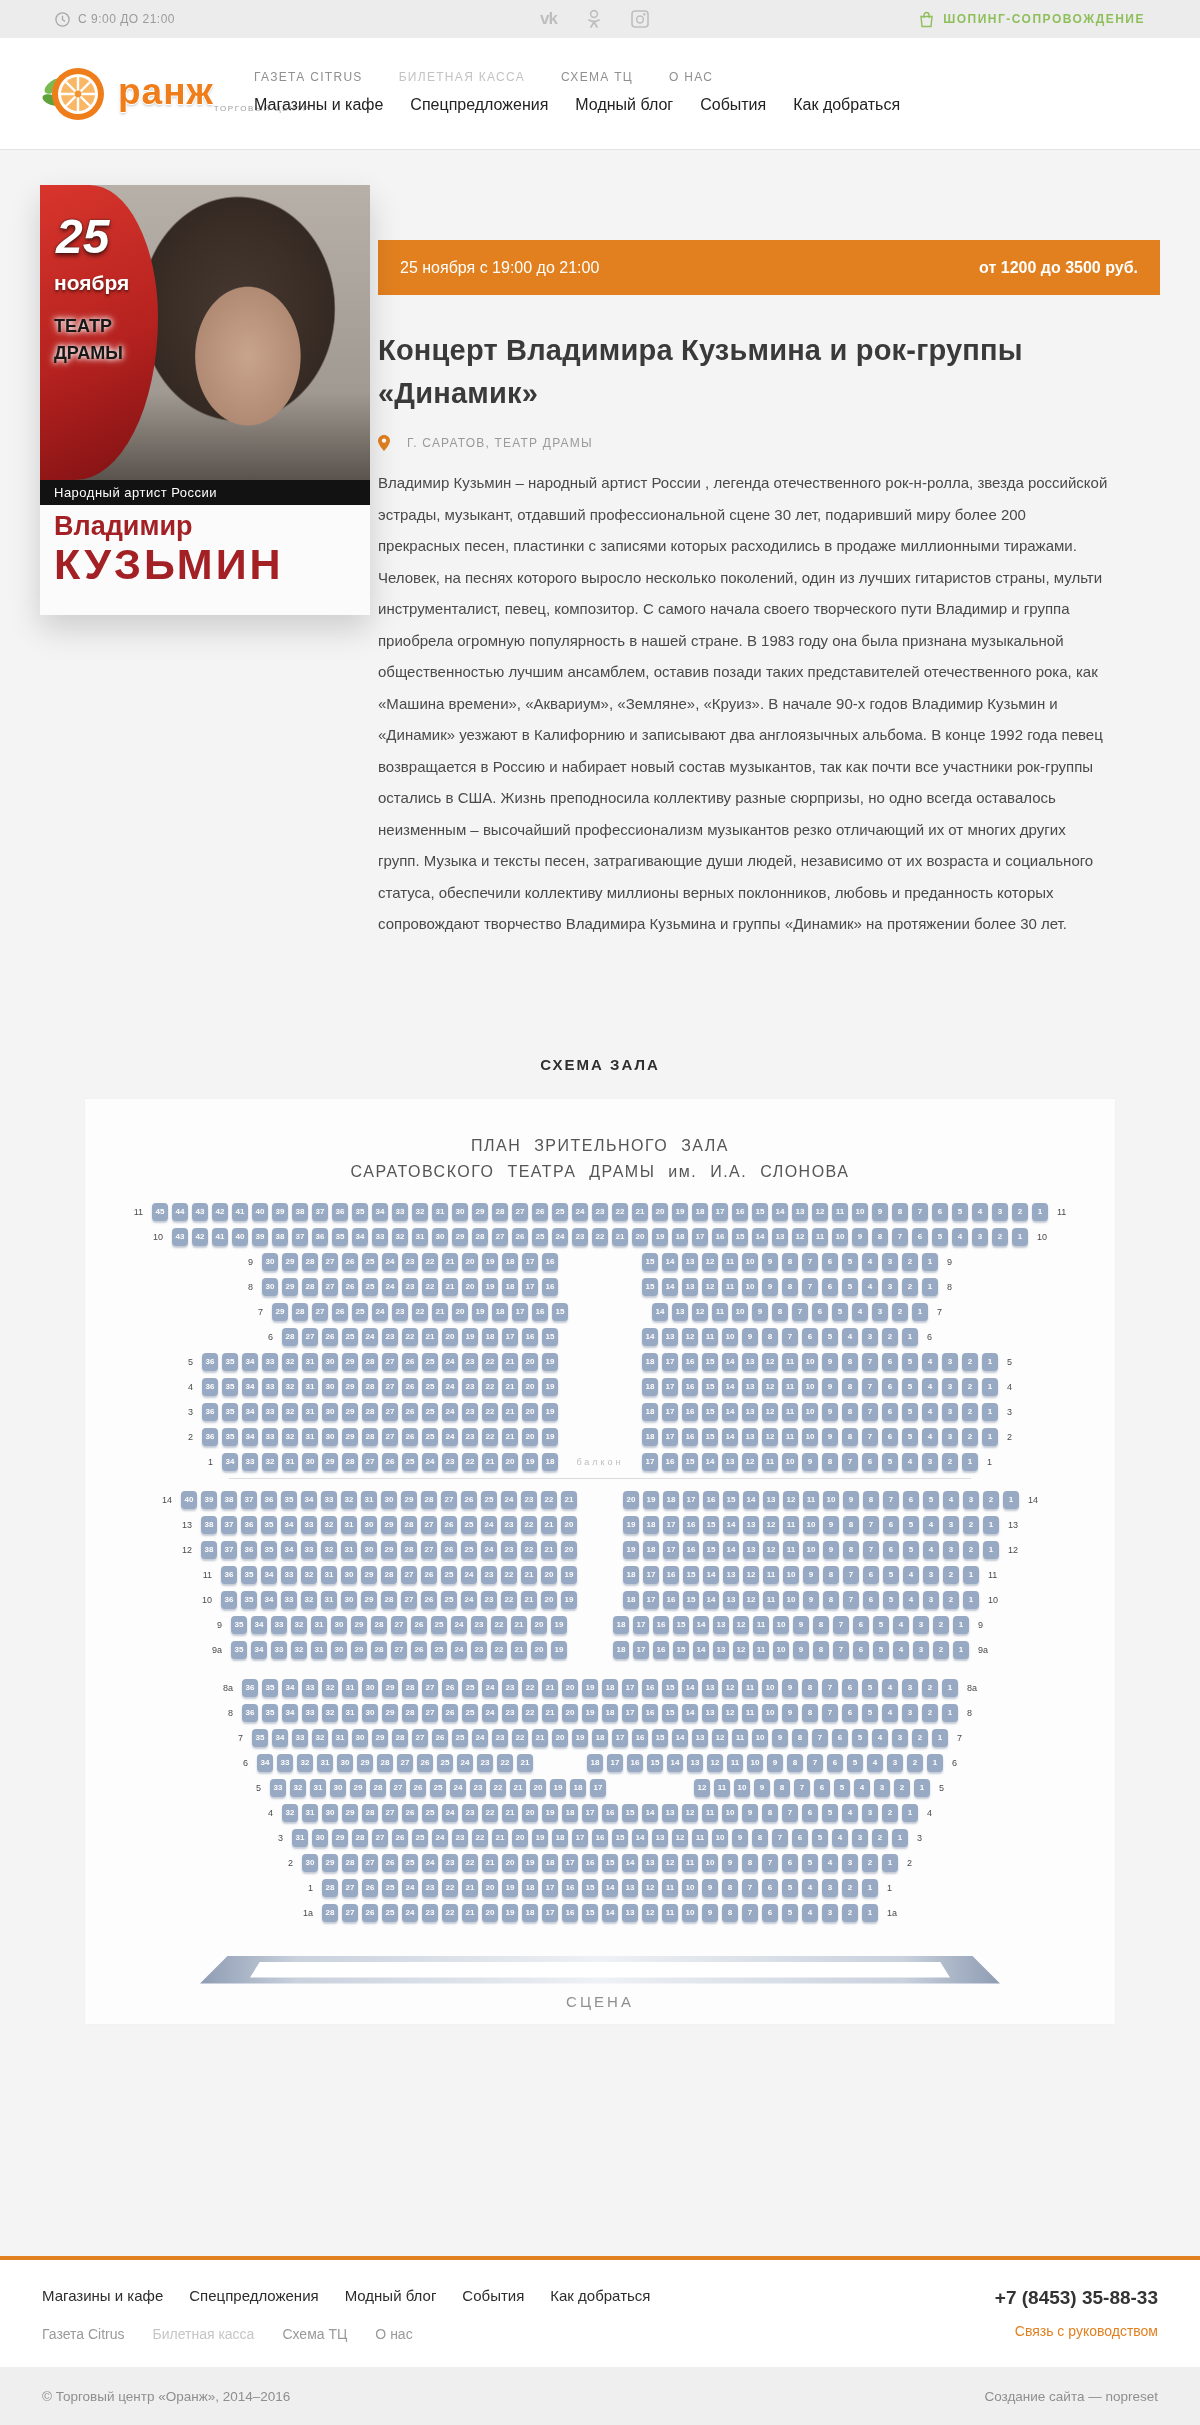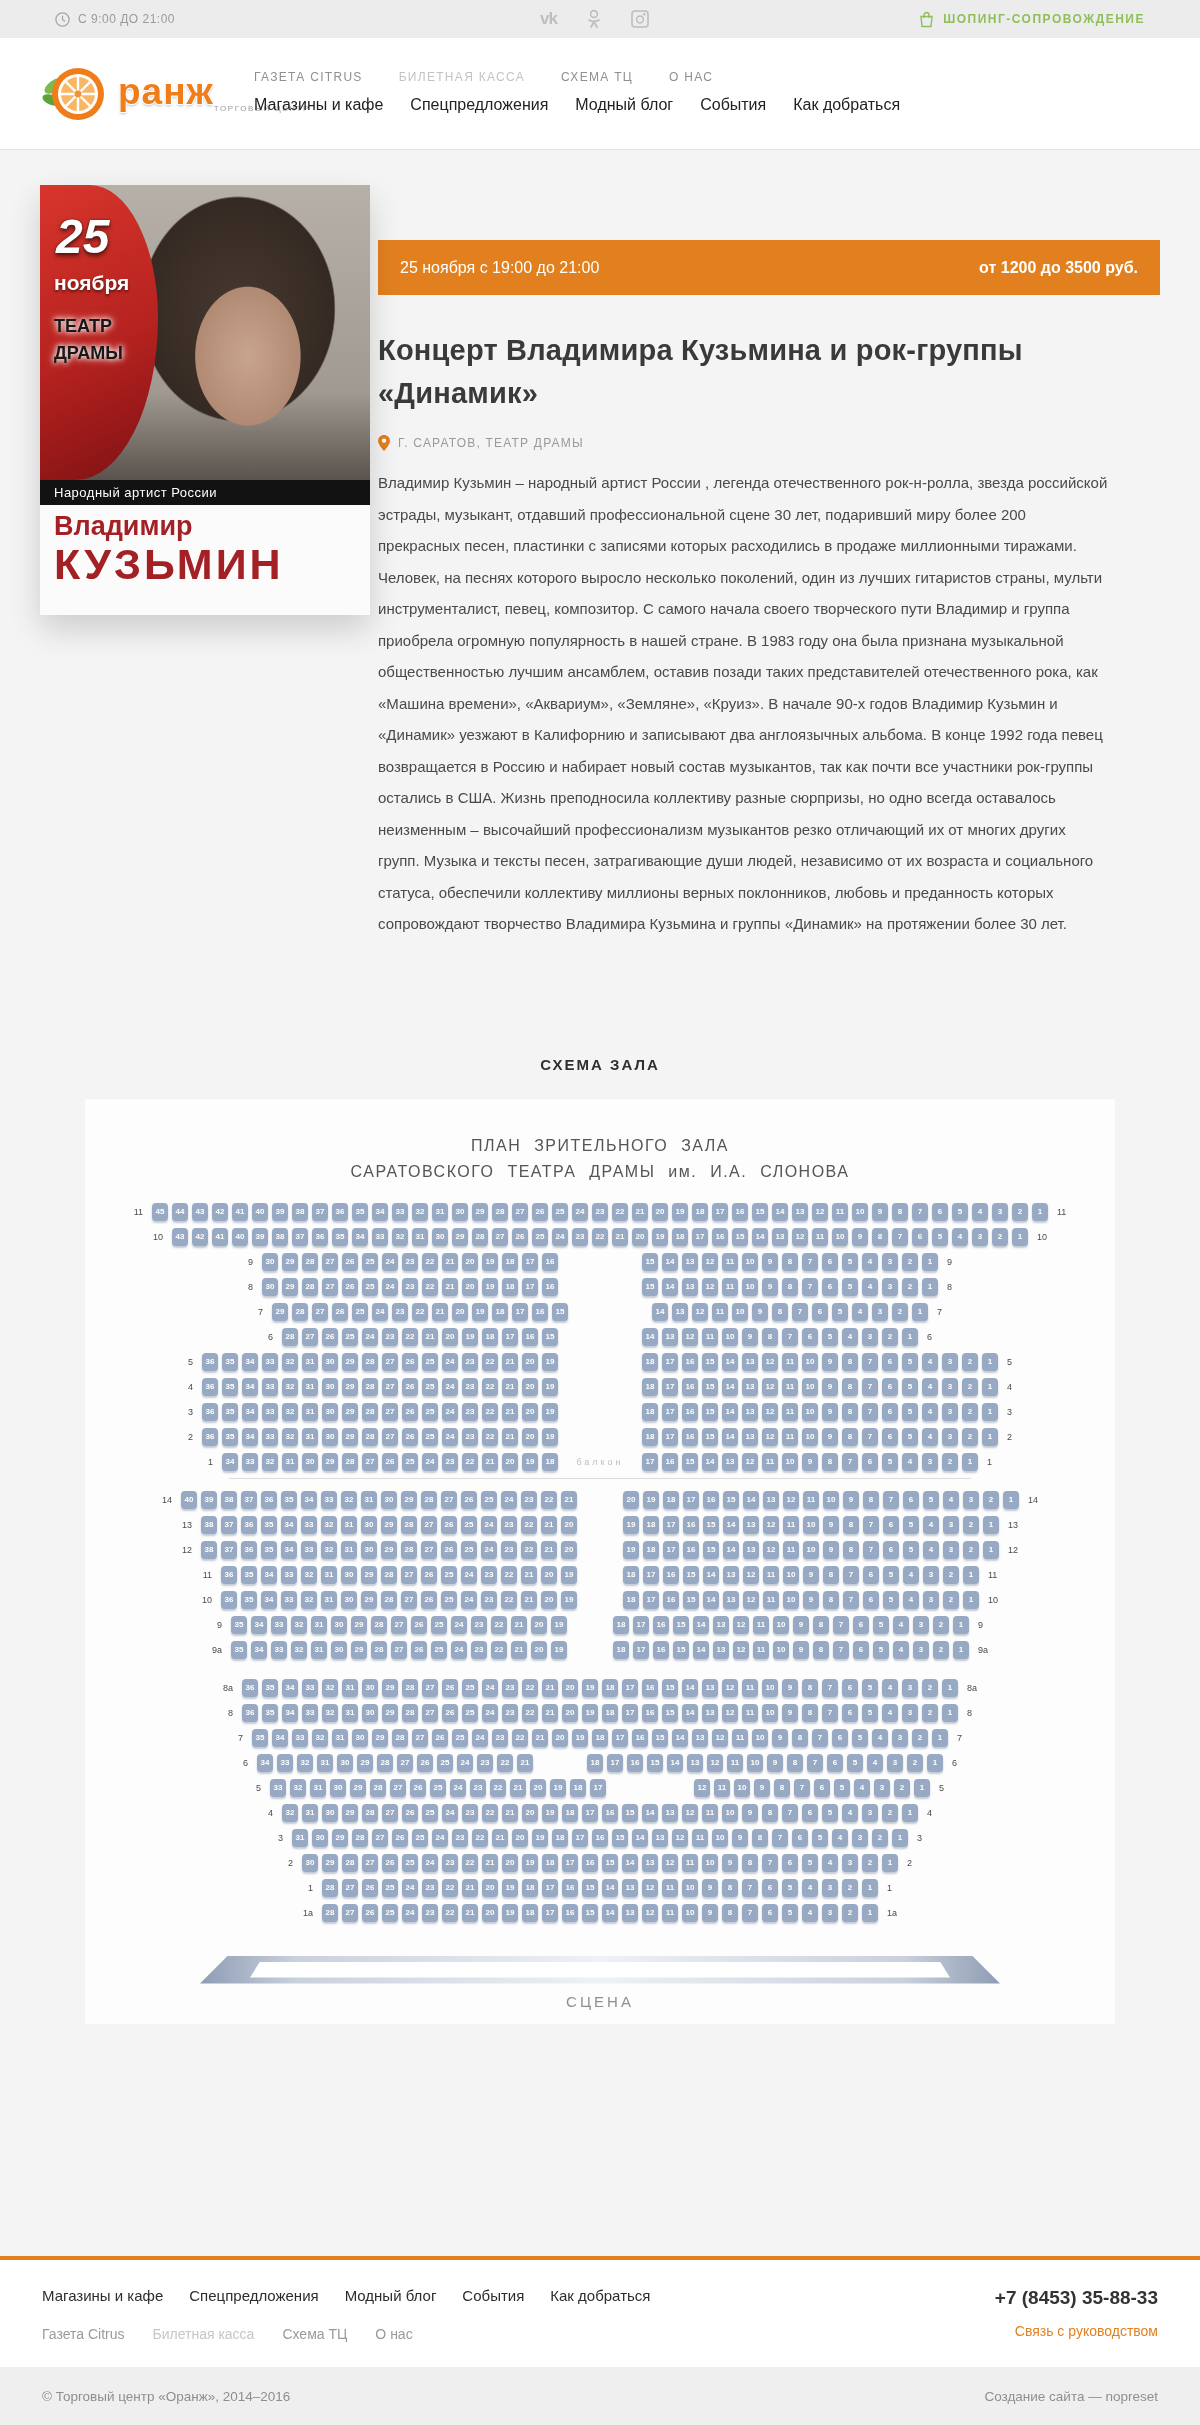--- a/index.html
+++ b/index.html
@@ -63,21 +63,21 @@
       padding:6px 8px 0 14px; }
   .poster-first { font-size:27px; font-weight:bold; color:#a32025; }
   .poster-last  { font-size:43px; font-weight:bold; color:#a32025; letter-spacing:3px; margin-top:-2px; }
 
   .article-right { margin-left:378px; margin-right:40px; padding-top:90px; }
   .banner { height:55px; background:var(--accent,#e2801f); display:flex; align-items:center;
             justify-content:space-between; padding:12px 22px; color:#fff; font-size:16px; }
   .banner-price { font-weight:bold; }
   .event-title { margin-top:34px; font-size:29px; line-height:43px; font-weight:bold;
                  color:#3a3a3a; max-width:720px; letter-spacing:.2px; }
-  .event-loc { margin-top:20px; display:flex; align-items:center; gap:8px;
+  .event-loc { margin-top:20px; display:flex; align-items:center; gap:17px;
                font-size:12px; letter-spacing:1.2px; color:#9a9a9a; }
   .event-desc { margin-top:16px; max-width:730px; font-size:15px; line-height:31.5px; color:#4a4a4a; }
 
   .hall-heading { margin-top:116px; text-align:center; font-size:15px; font-weight:bold;
                   letter-spacing:2px; color:#2f2f2f; }
   .hall-plan { width:1030px; margin:26px auto 0; background:#fdfdfd; padding:34px 0 14px;
                box-shadow:0 0 1px rgba(0,0,0,.05); }
   .plan-title { text-align:center; font-size:16px; color:#555; letter-spacing:1.5px;
                 word-spacing:7px; line-height:26px; margin-bottom:18px; }
 

